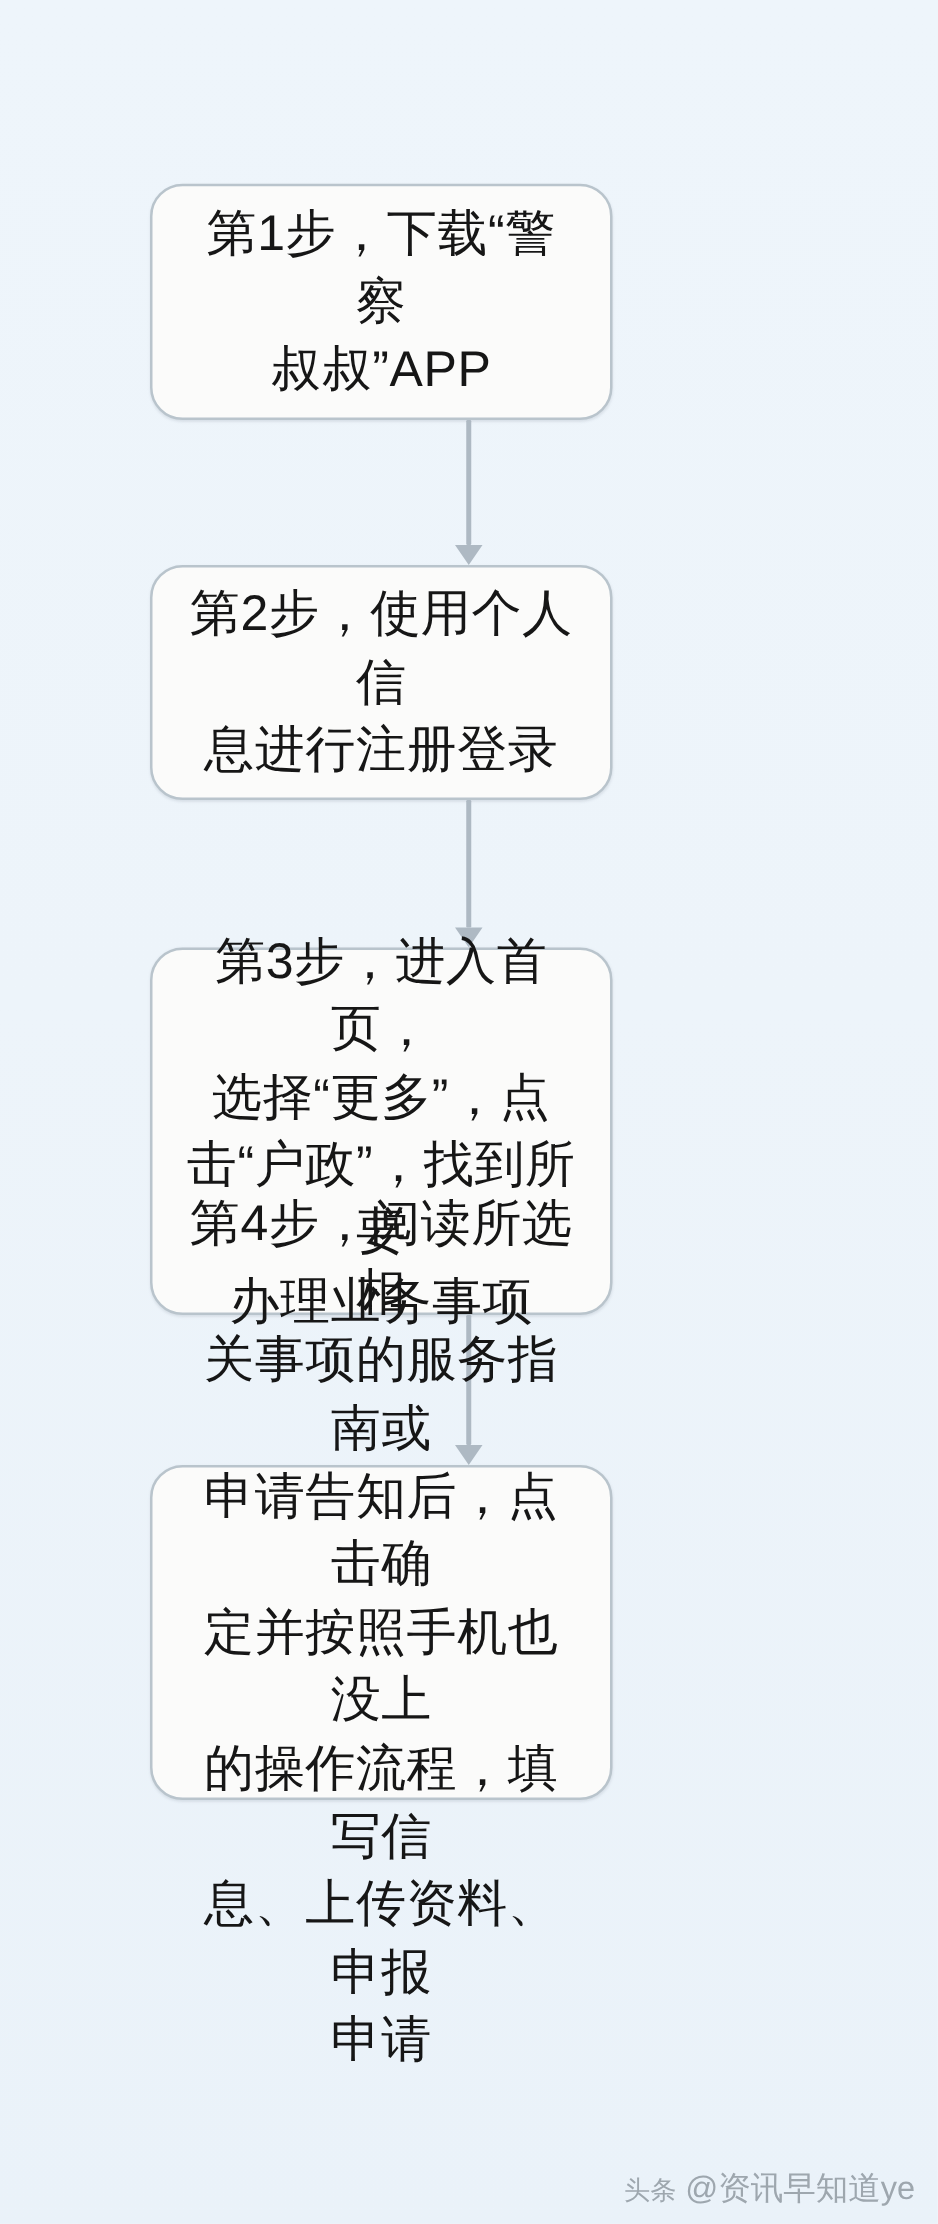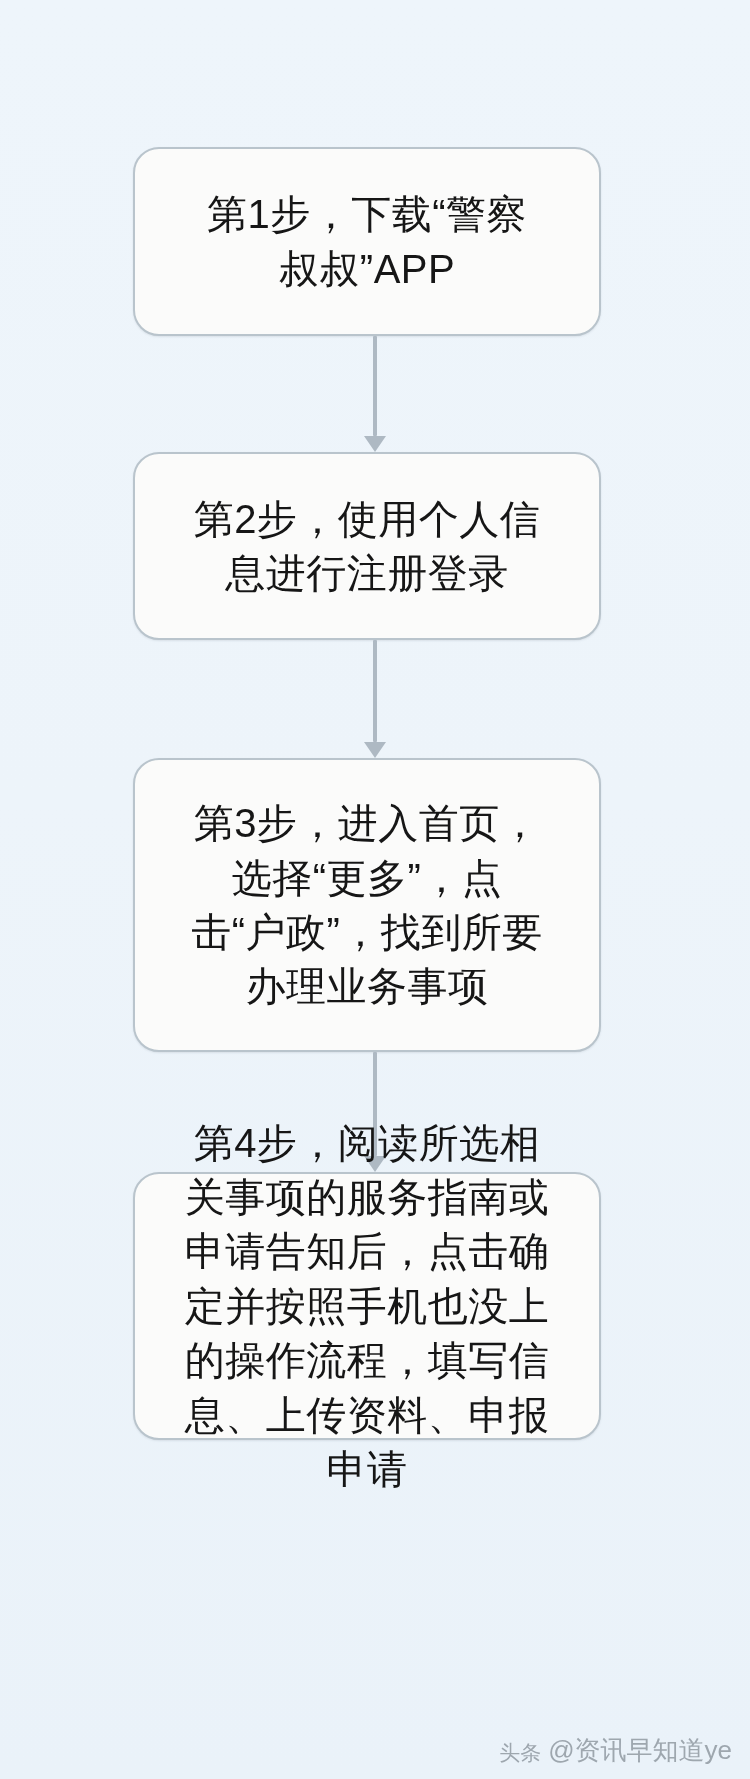--- a/index.html
+++ b/index.html
@@ -25,22 +25,22 @@
   .flow {
     position: absolute;
     left: 0;
     top: 0;
     width: 750px;
     height: 1779px;
   }
 
   .node {
     position: absolute;
-    left: 133px;
-    width: 468px;
+    left: 120px;
+    width: 370px;
     box-sizing: border-box;
     background: #fbfbfa;
     border: 2px solid #b9c4cc;
     border-radius: 26px;
     display: flex;
     align-items: center;
     justify-content: center;
     box-shadow: 0 1px 2px rgba(120, 135, 150, 0.18);
   }
 

